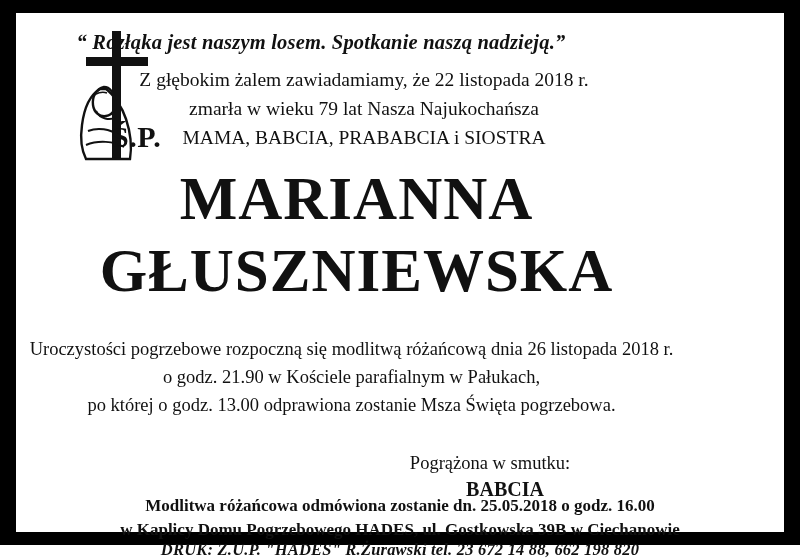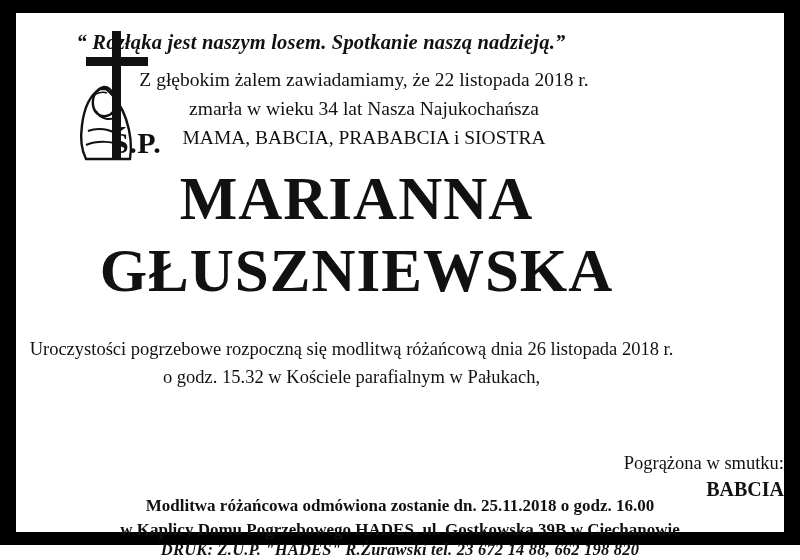--- a/index.html
+++ b/index.html
@@ -60,21 +60,21 @@
     left: 44px;
     top: 14px;
     width: 130px;
     height: 150px;
   }
   .emblem svg { display: block; }
 
   .sp {
     position: absolute;
     left: 96px;
-    top: 113px;
+    top: 107px;
     font-family: "Liberation Serif", serif;
     font-size: 30px;
     font-weight: bold;
     letter-spacing: 0.5px;
     color: #111;
   }
 
   .quote {
     position: absolute;
     left: 0;
@@ -127,21 +127,21 @@
     font-size: 18.5px;
     line-height: 28px;
   }
   .details div { white-space: nowrap; }
 
   .signature {
     position: absolute;
     left: 0;
     top: 437px;
     width: 768px;
-    text-align: right;
+    text-align: center;
     font-size: 18.5px;
     line-height: 26px;
   }
   .signature .grieving {
     padding-left: 180px;
   }
   .signature .family {
     padding-left: 210px;
     font-weight: bold;
     font-size: 20px;
@@ -196,41 +196,42 @@
           <path d="M32 70 C36 66 42 64 47 66" fill="none" stroke="#111" stroke-width="1.6"></path>
         </svg>
       </div>
 
       <div class="sp">Ś.P.</div>
 
       <div class="quote">“ Rozłąka jest naszym losem. Spotkanie naszą nadzieją.”</div>
 
       <div class="intro">
         <div>Z głębokim żalem zawiadamiamy, że 22 listopada 2018 r.</div>
-        <div>zmarła w wieku 34 lat Nasza Najukochańsza</div>
+        <div>zmarła w wieku 79 lat Nasza Najukochańsza</div>
         <div>MAMA, BABCIA, PRABABCIA i SIOSTRA</div>
       </div>
 
       <div class="name">
         <div class="line1">MARIANNA</div>
         <div class="line2">GŁUSZNIEWSKA</div>
       </div>
 
       <div class="details">
         <div>Uroczystości pogrzebowe rozpoczną się modlitwą różańcową dnia 26 listopada  2018 r.</div>
-        <div>o godz. 15.32 w Kościele parafialnym w Pałukach,</div>
+        <div>o godz. 21.90 w Kościele parafialnym w Pałukach,</div>
+        <div>po której o godz. 13.00 odprawiona zostanie Msza Święta pogrzebowa.</div>
       </div>
 
       <div class="signature">
         <div class="grieving">Pogrążona w smutku:</div>
         <div class="family">BABCIA</div>
       </div>
 
       <div class="rosary">
-        <div>Modlitwa różańcowa odmówiona zostanie  dn. 25.11.2018 o godz. 16.00</div>
+        <div>Modlitwa różańcowa odmówiona zostanie  dn. 25.05.2018 o godz. 16.00</div>
         <div>w Kaplicy Domu Pogrzebowego HADES, ul. Gostkowska 39B  w Ciechanowie</div>
       </div>
 
     </div>
   </div>
 
   <div class="printer">DRUK: Z.U.P. "HADES"  R.Żurawski tel. 23 672 14 88, 662 198 820</div>
 
 </div>
 

